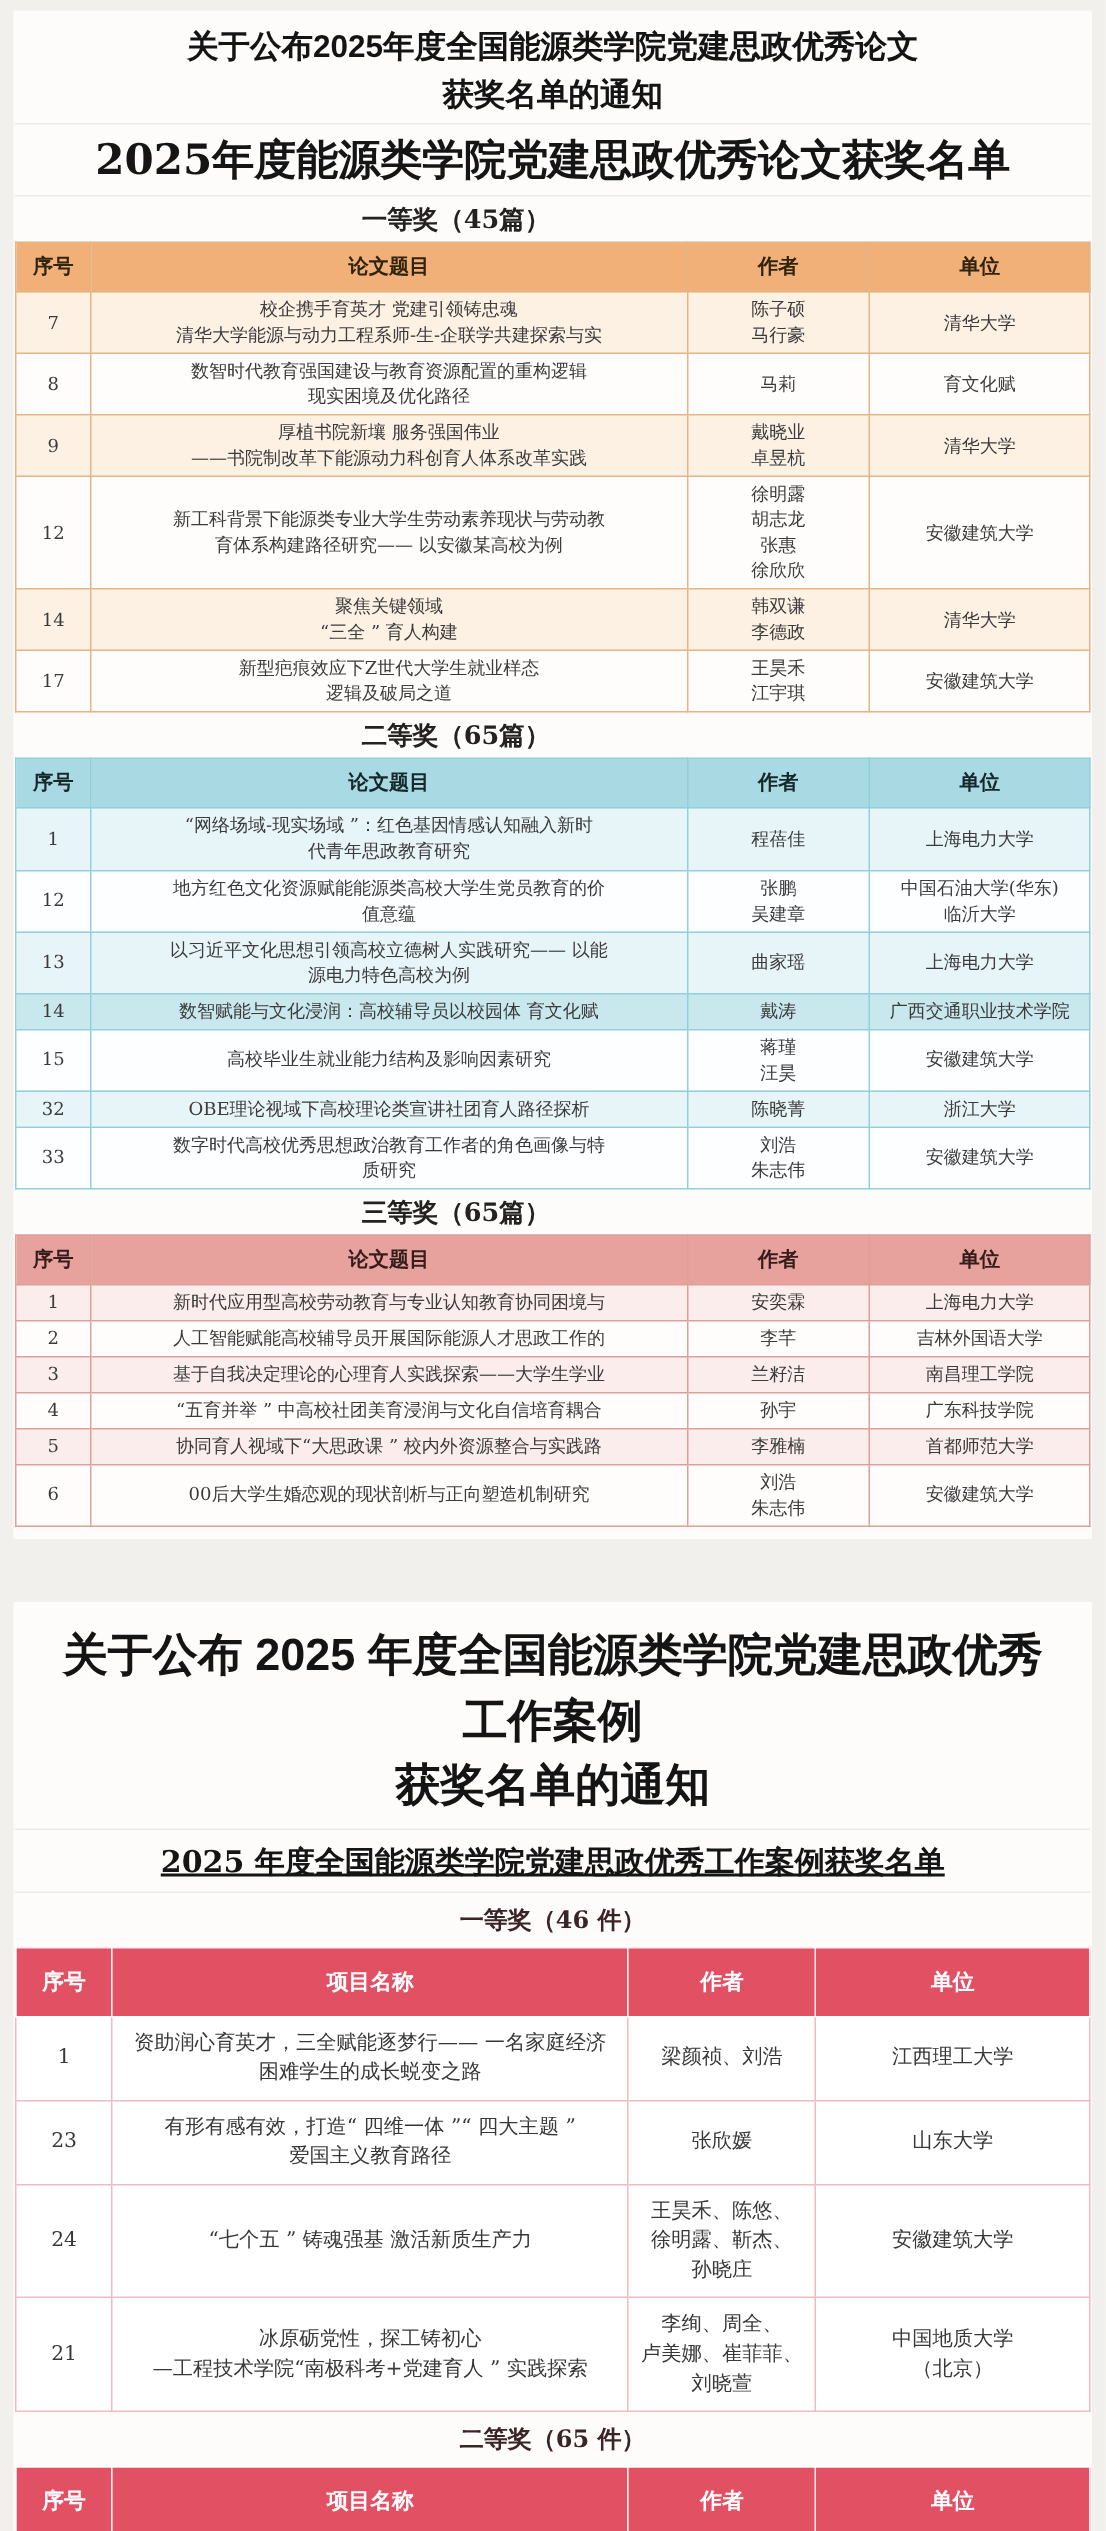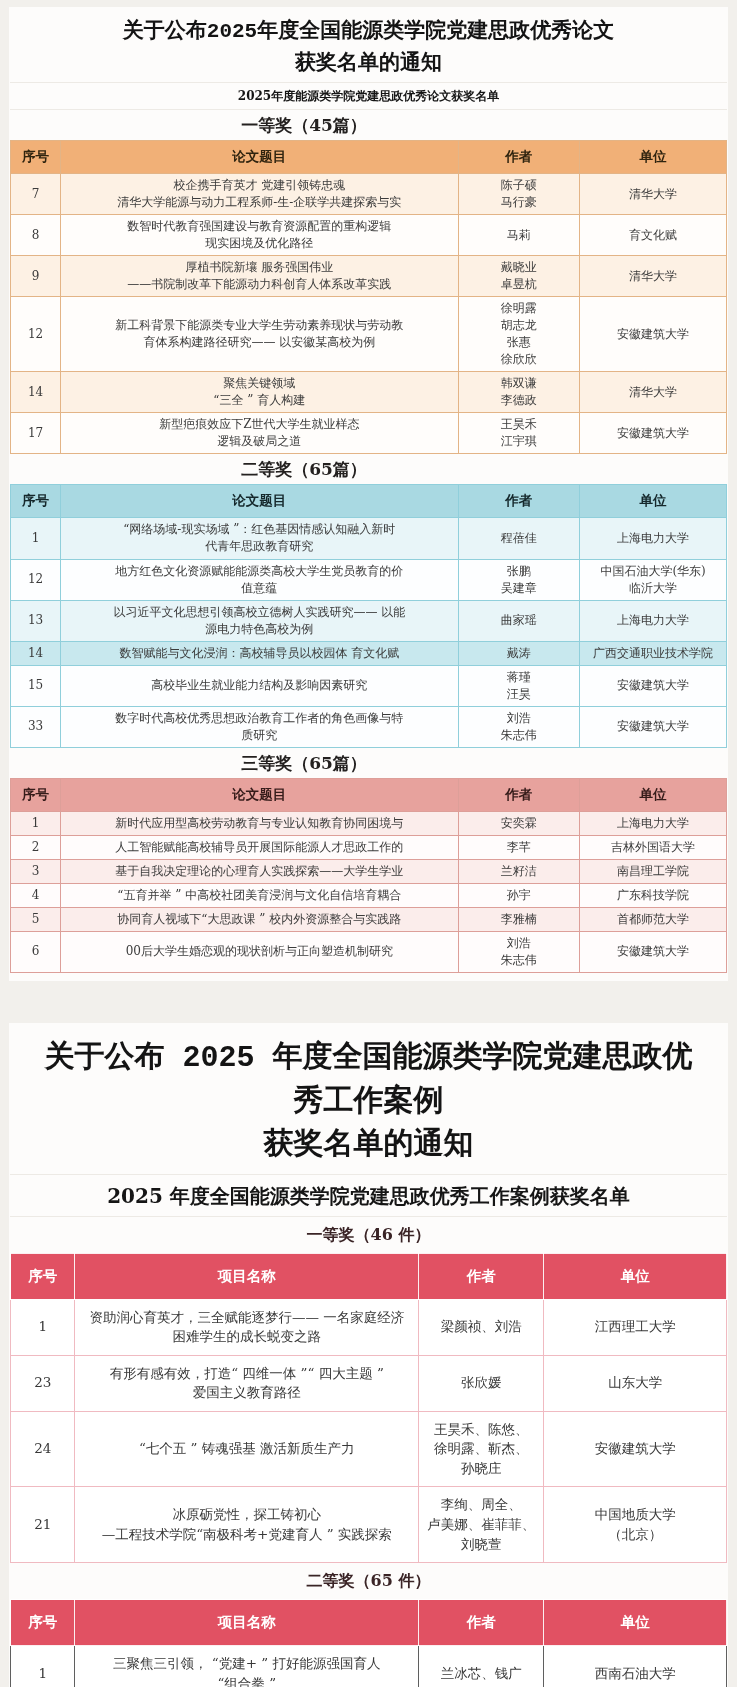--- a/index.html
+++ b/index.html
@@ -7,33 +7,33 @@
   body {
     width:737px;
     font-family:"DejaVu Serif","Liberation Serif",serif;
     color:#333;
   }
   .page { padding:7px 9px 14px; }
   .doc { background:#fdfcfb; padding:2px 1px 8px; }
   .doc + .doc { margin-top:42px; }
 
   .doc-title {
-    font-family:Liberation Mono, monospace;
+    font-family:Liberation Sans, sans-serif;
     font-weight:bold; text-align:center; color:#141414;
     white-space:pre-line; border-bottom:1px solid #edeae5;
   }
   .doc1 .doc-title { font-size:21px; line-height:1.5; padding:7px 30px 3px; }
   .doc2 .doc-title { font-size:30px; line-height:1.45; padding:12px 20px 6px; }
 
   .doc-subtitle {
     font-weight:bold; text-align:center; color:#151515;
     border-bottom:1px solid #edeae5;
   }
-  .doc1 .doc-subtitle { font-size:12px; padding:5px 0 4px; }
-  .doc2 .doc-subtitle { font-size:20px; padding:8px 0 6px; }
+  .doc1 .doc-subtitle { font-size:28px; padding:5px 0 4px; }
+  .doc2 .doc-subtitle { font-size:20px; padding:8px 0 6px;text-decoration:underline; }
 
   .grade-title { font-weight:bold; text-align:center; color:#242120; }
   .doc1 .grade-title { font-size:17px; padding:4px 12px 3px; width:82%; }
   .doc2 .grade-title { font-size:16px; padding:8px 0 7px; color:#3a2426; }
 
   .award-table { width:100%; border-collapse:collapse; table-layout:fixed; }
   .award-table th, .award-table td {
     text-align:center; vertical-align:middle; white-space:pre-line;
     border:1px solid var(--bd);
   }
@@ -202,20 +202,26 @@
             </tr>
 
             <tr>
               <td>15</td>
               <td>高校毕业生就业能力结构及影响因素研究</td>
               <td>蒋瑾
 汪昊</td>
               <td>安徽建筑大学</td>
             </tr>
 
+            <tr class="shade">
+              <td>32</td>
+              <td>OBE理论视域下高校理论类宣讲社团育人路径探析</td>
+              <td>陈晓菁</td>
+              <td>浙江大学</td>
+            </tr>
 
             <tr>
               <td>33</td>
               <td>数字时代高校优秀思想政治教育工作者的角色画像与特
 质研究</td>
               <td>刘浩
 朱志伟</td>
               <td>安徽建筑大学</td>
             </tr>
 

